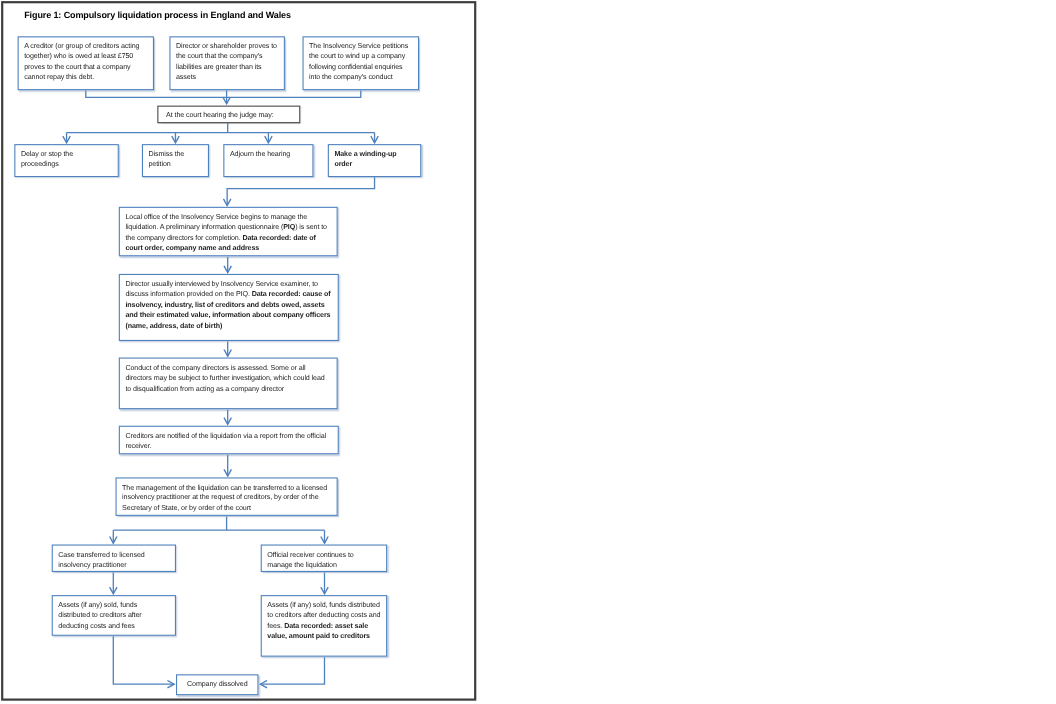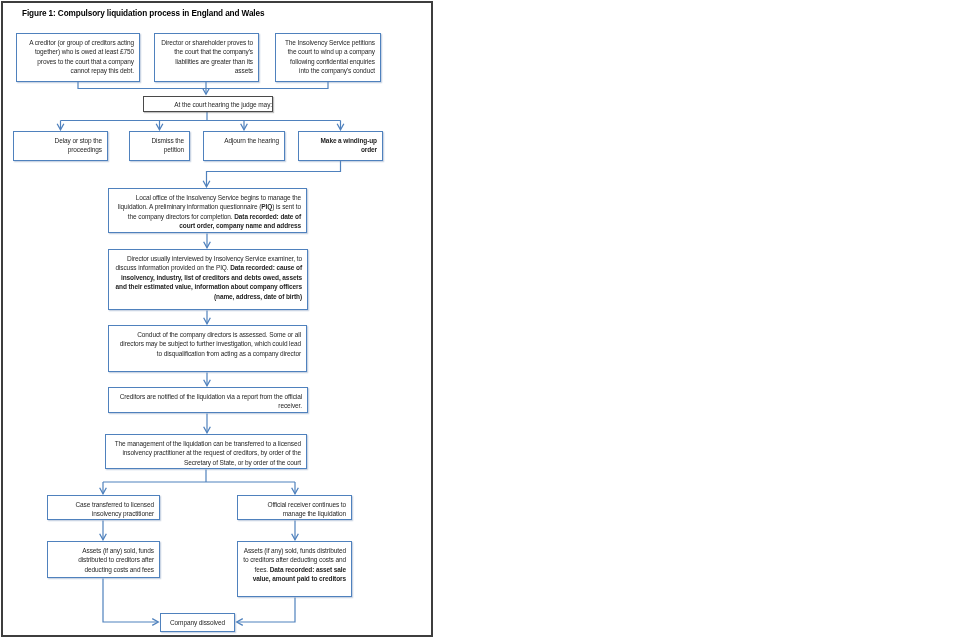--- a/index.html
+++ b/index.html
@@ -1,21 +1,21 @@
 <!DOCTYPE html>
 <html><head>
 <meta charset="utf-8">
 <style>
   * { margin: 0; padding: 0; box-sizing: border-box; }
   html, body { background: #ffffff; }
   body {
     font-family: "Liberation Sans", "DejaVu Sans", sans-serif;
     width: 960px; height: 640px; position: relative; overflow: hidden;
   }
-  .canvas { position: absolute; left: 0; top: 0; width: 960px; height: 640px; background: #ffffff; text-align: right; }
+  .canvas { position: absolute; left: 0; top: 0; width: 960px; height: 640px; background: #ffffff; }
   .frame {
     position: absolute; left: 1px; top: 1px; width: 432px; height: 636px;
     border: 2px solid #3d3d3d; background: #ffffff;
   }
   .fig-title {
     position: absolute; left: 22px; top: 9px;
     font-size: 8.2px; font-weight: bold; color: #000000; letter-spacing: -0.1px;
     white-space: nowrap;
   }
   .connectors { position: absolute; left: 0; top: 0; width: 960px; height: 640px; }

